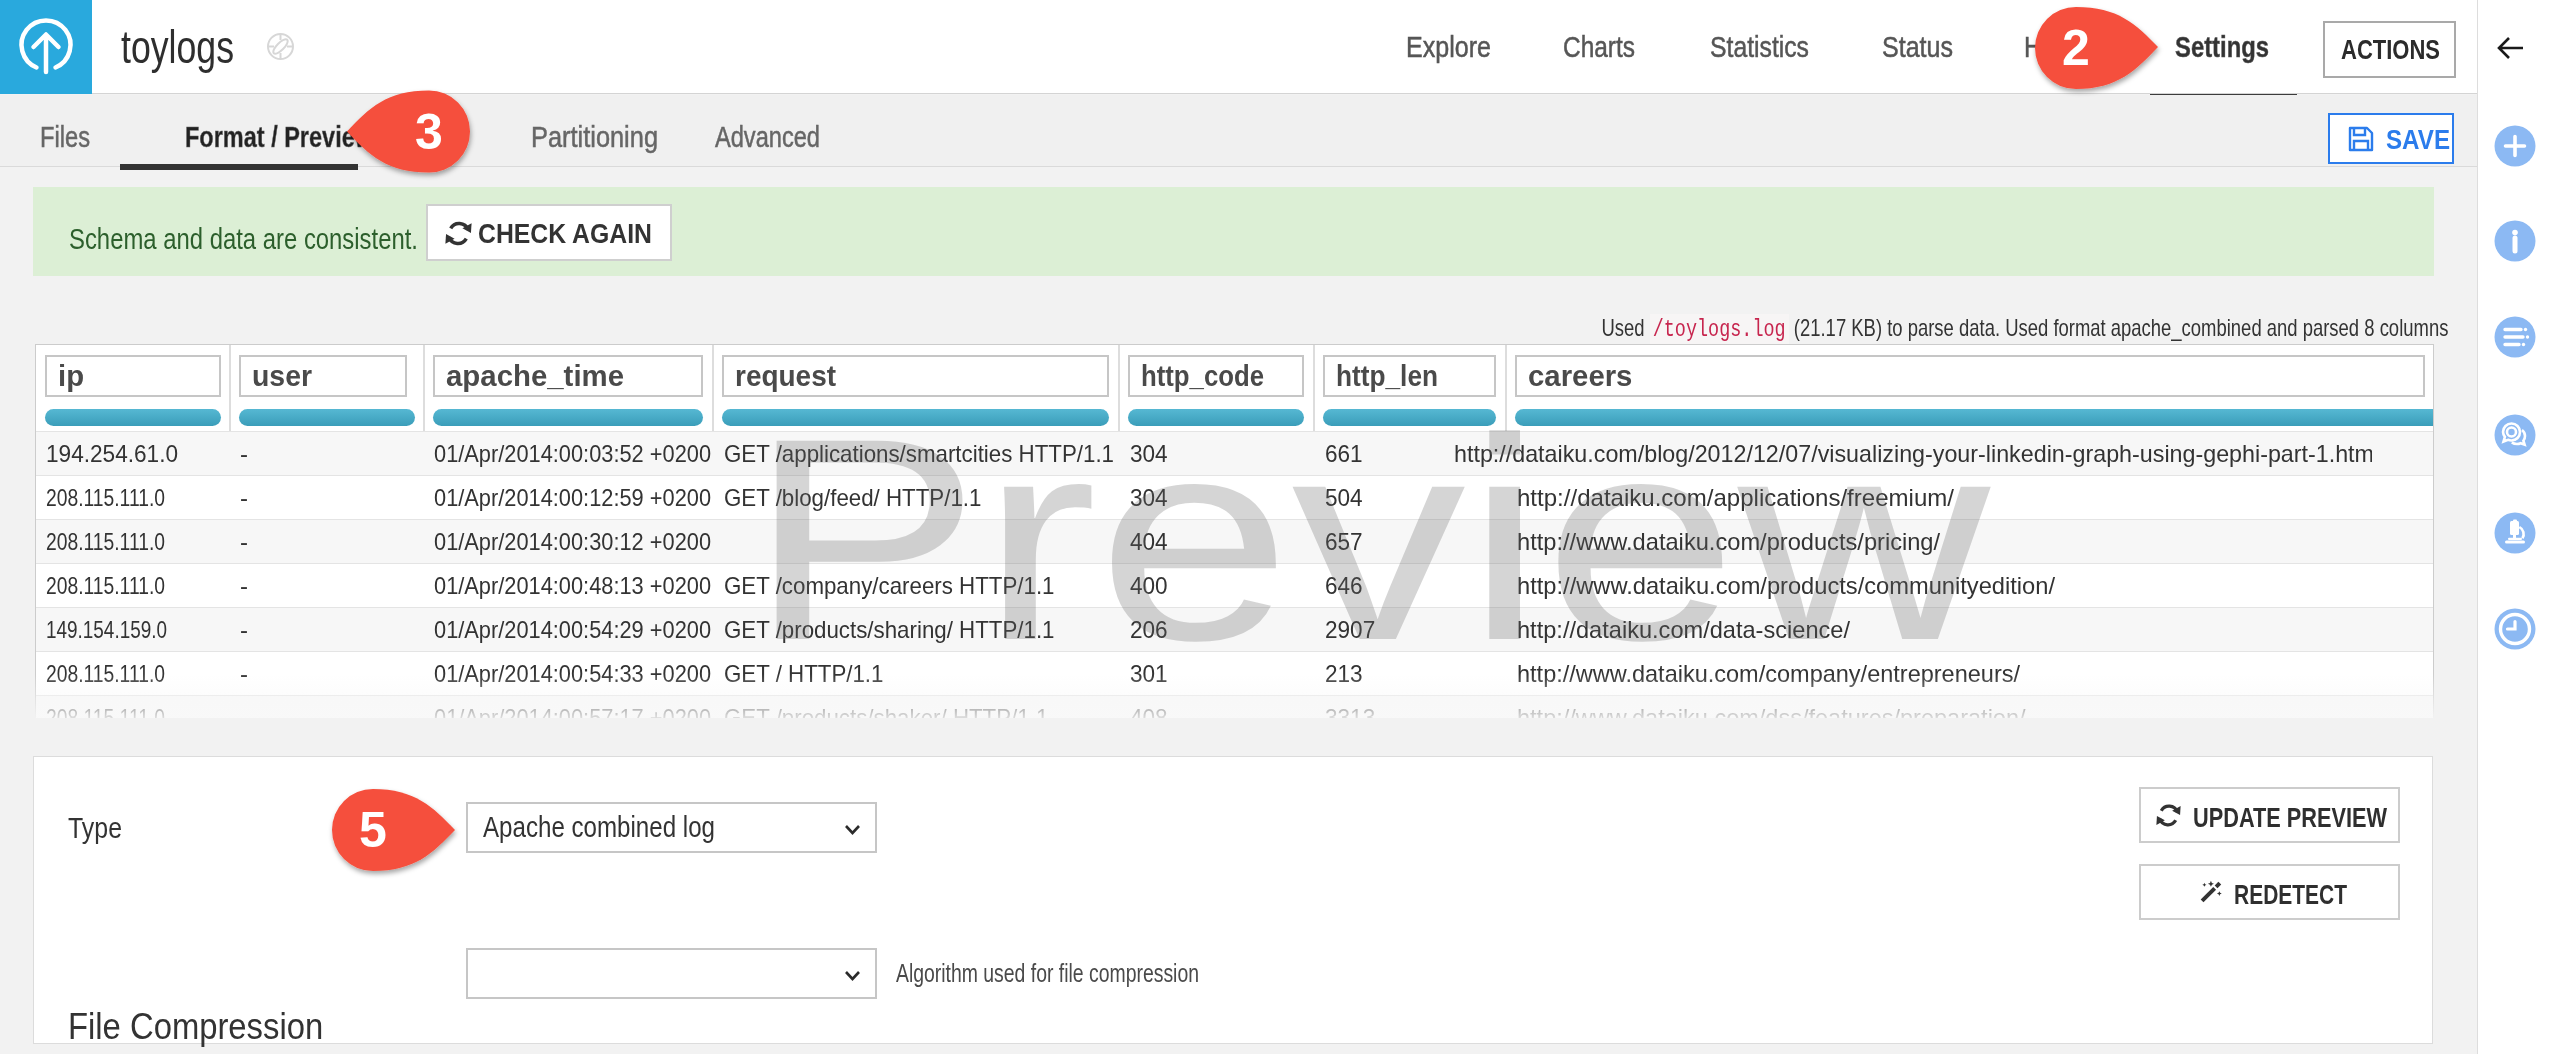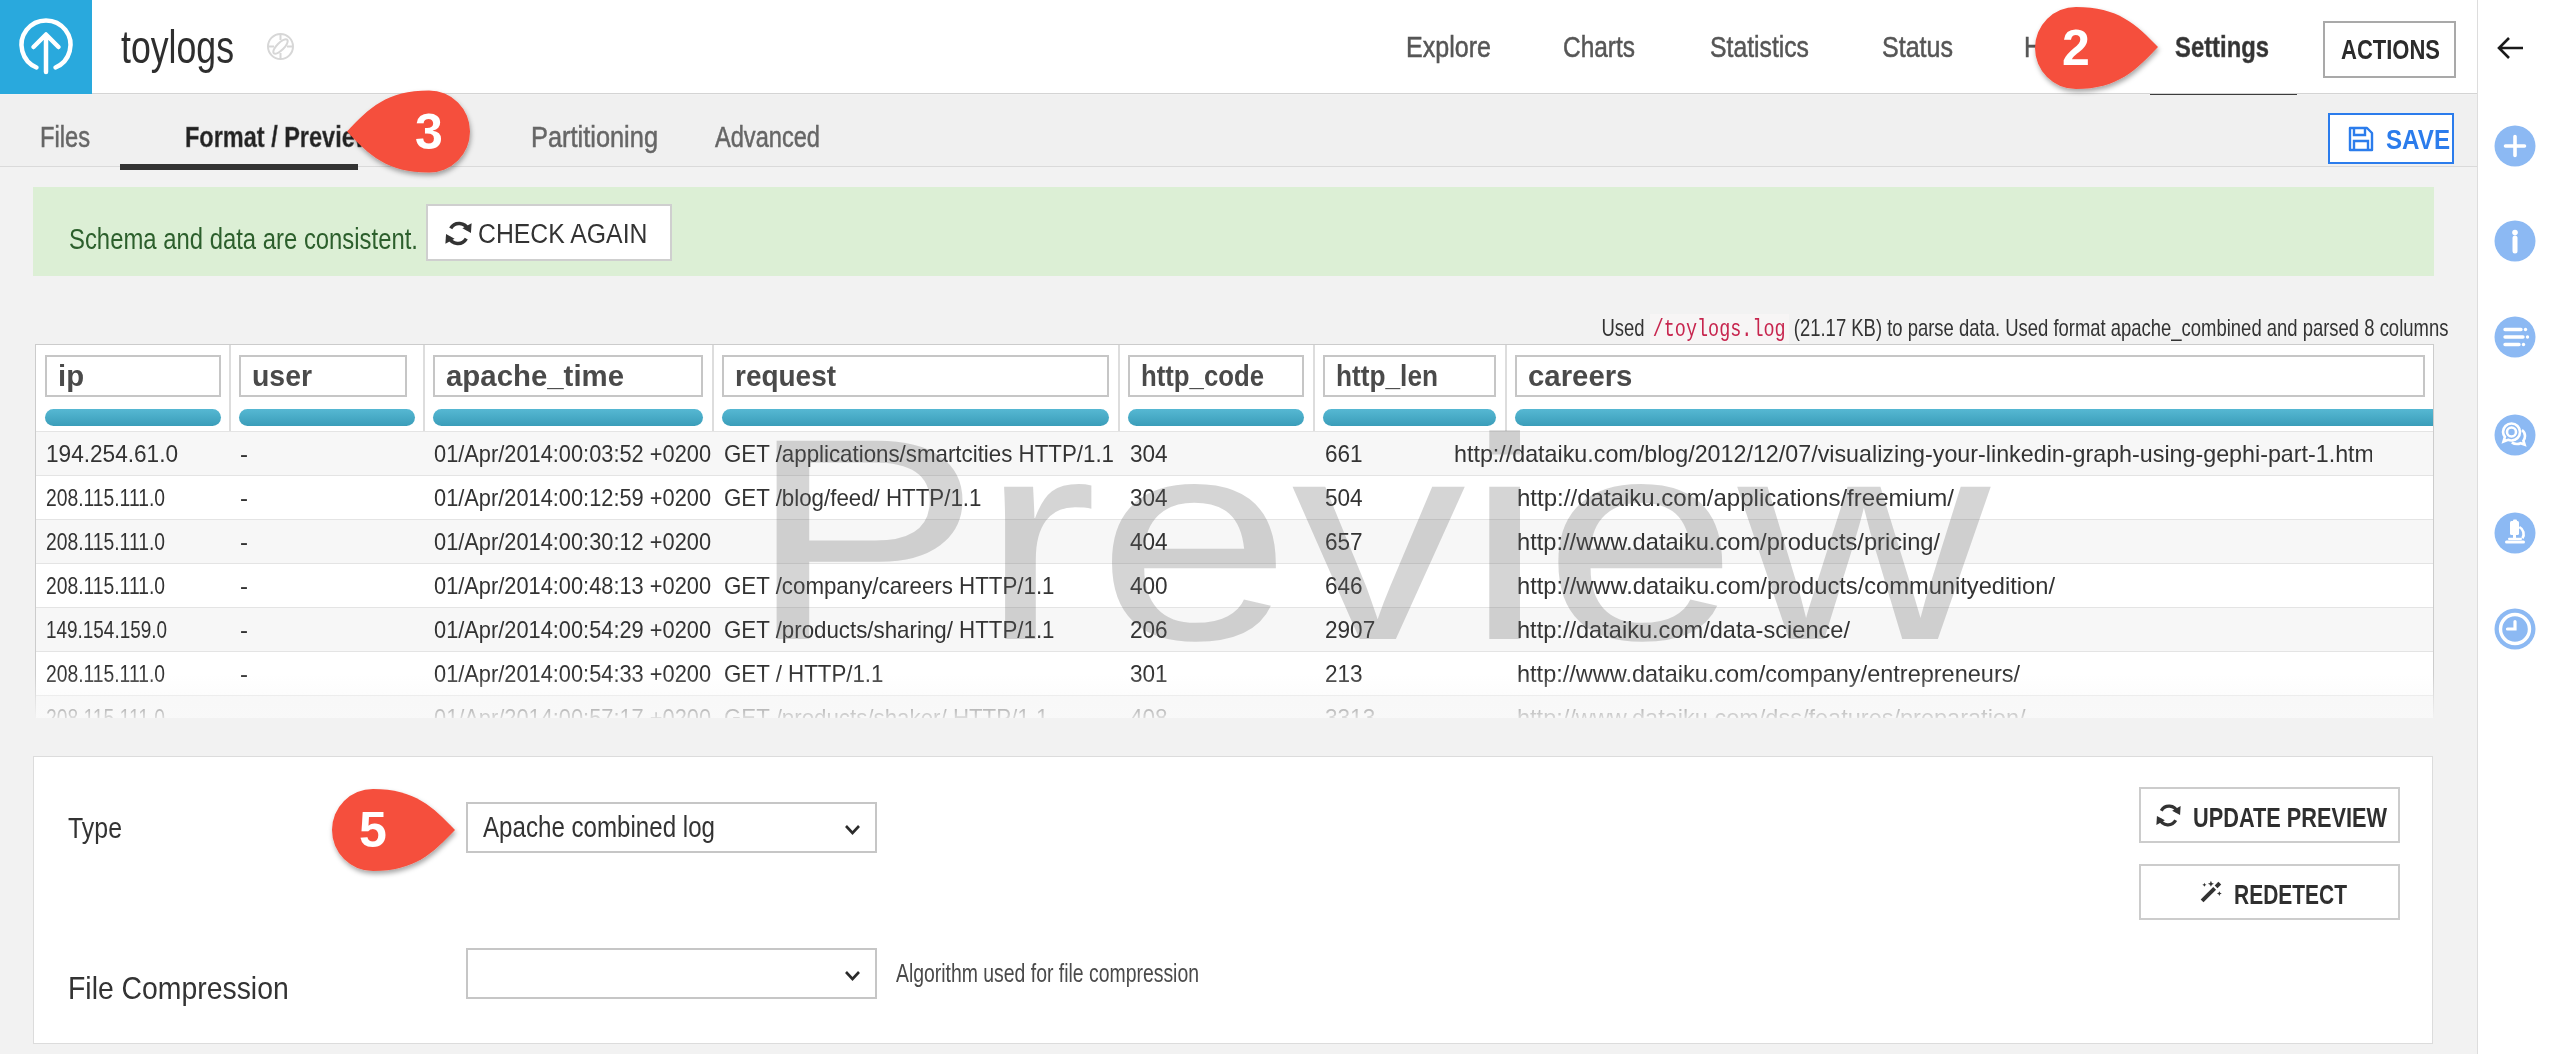--- a/index.html
+++ b/index.html
@@ -18,39 +18,39 @@
 #actions { left:2323px; top:21px; width:133px; height:57px; border:2px solid #a9a9a9; background:#fff; color:#2b2b2b; font-weight:bold; font-size:28px; text-align:center; line-height:53px; }
 
 #tabbar { left:0; top:95px; width:2477px; height:72px; background:#f0f0f0; border-bottom:1px solid #dadada; }
 .tab { font-size:29px; color:#666; top:121px; -webkit-text-stroke:0.5px #666; }
 #tab-active { color:#222; font-weight:bold; }
 #tab-ul { left:120px; top:164px; width:238px; height:6px; background:#333; }
 #save { left:2328px; top:113px; width:126px; height:51px; border:2px solid #2b7cec; background:#fff; color:#2b7cec; font-weight:bold; font-size:28px; }
 
 #alert { left:33px; top:187px; width:2401px; height:89px; background:#dcefd5; }
 #alert-text { left:69px; top:222px; font-size:30px; color:#2c5f2c; }
-#checkagain { left:426px; top:204px; width:246px; height:57px; background:#fff; border:2px solid #cfcfcf; color:#333; font-weight:normal; font-size:27px; }
+#checkagain { left:426px; top:204px; width:246px; height:57px; background:#fff; border:2px solid #cfcfcf; color:#333; font-weight:bold; font-size:27px; }
 
 #usedline { right:106px; top:314px; font-size:24px; color:#333; }
 #usedline code { font-family:"Liberation Mono", monospace; color:#c7254e; background:#f7f5f5; font-size:24px; padding:2px 4px; }
 
 #tbl { left:35px; top:344px; width:2399px; height:374px; background:#fff; border:1px solid #ccc; border-bottom:none; overflow:hidden; }
 .colsep { position:absolute; top:0; width:2px; height:374px; background:#ddd; }
 .hbox { position:absolute; top:10px; height:42px; border:2px solid #c6c6c6; background:#fff; font-weight:bold; font-size:29px; color:#4a4a4a; line-height:38px; padding-left:11px; }
 .pill { position:absolute; top:64px; height:17px; border-radius:9px; background:linear-gradient(#56b8d3,#3a9db9); }
 .row { position:absolute; left:0; width:2399px; height:44px; border-top:1px solid #e4e4e4; font-size:24px; color:#333; }
 .row.odd { background:#f7f7f7; }
 .row.even { background:#fff; }
 .cell { position:absolute; top:0; height:44px; line-height:44px; overflow:hidden; }
 #wm { left:748px; top:395px; font-size:288px; color:rgba(100,100,100,0.27); line-height:1; }
 #fade { left:0; top:330px; width:2399px; height:44px; background:linear-gradient(rgba(255,255,255,0), rgba(249,249,249,0.85)); }
 
 #panel { left:33px; top:756px; width:2400px; height:288px; background:#fff; border:1px solid #dcdcdc; }
 #lbl-type { left:68px; top:812px; font-size:29px; color:#333; }
-#lbl-fc { left:68px; top:970px; font-size:32px; color:#333; }
+#lbl-fc { left:68px; top:1006px; font-size:37px; color:#333; }
 .sel { position:absolute; left:466px; width:411px; height:51px; background:#fff; border:2px solid #c6c6c6; font-size:29px; color:#333; line-height:47px; padding-left:15px; }
 #sel1 { top:802px; }
 #sel2 { top:948px; }
 #lbl-alg { left:896px; top:959px; font-size:25px; color:#4a4a4a; }
 .btn2 { position:absolute; left:2139px; width:261px; height:56px; background:#fff; border:2px solid #ccc; color:#2f2f2f; font-weight:bold; font-size:28px; }
 #btn-up { top:787px; }
 #btn-re { top:864px; }
 
 #sidebar { left:2477px; top:0; width:77px; height:1054px; background:#fff; border-left:1px solid #ddd; }
 </style>

